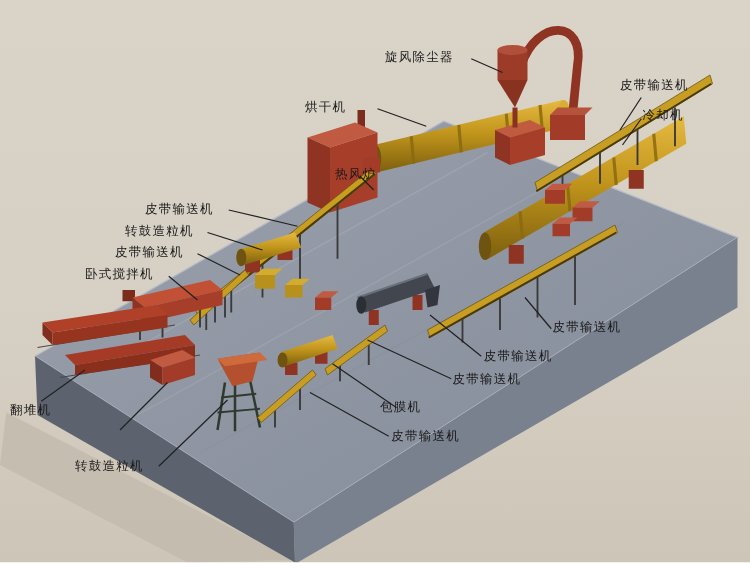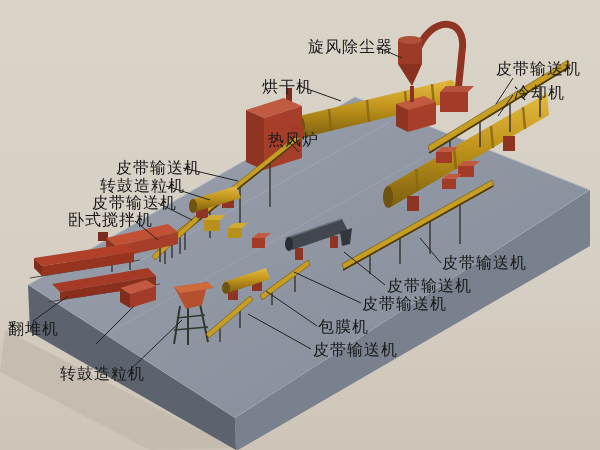--- a/index.html
+++ b/index.html
@@ -6,21 +6,21 @@
   #stage{
     position:relative;
     width:600px;height:450px;
     overflow:hidden;
     background:linear-gradient(#dad4c8 0%, #d6cfc3 60%, #cdc5b7 100%);
     font-family:"DejaVu Sans","Liberation Sans",sans-serif;
   }
   #scene{position:absolute;left:0;top:0;}
   .label{
     position:absolute;
-    font-size:16px;
+    font-size:10px;
     line-height:14px;
     color:#191919;
     white-space:nowrap;
     letter-spacing:1px;
   }
 </style>
 </head>
 <body>
 
 <div id="stage">
@@ -232,29 +232,29 @@
       <line x1="127" y1="373" x2="182" y2="320"></line>
       <line x1="311" y1="349" x2="248" y2="314"></line>
       <line x1="317" y1="326" x2="266" y2="291"></line>
       <line x1="361" y1="303" x2="294" y2="272"></line>
       <line x1="385" y1="285" x2="344" y2="252"></line>
       <line x1="441" y1="263" x2="420" y2="238"></line>
     </g>
   </svg>
 
   <div class="label" style="left:308px;top:40px">旋风除尘器</div>
-  <div class="label" style="left:262px;top:80px">烘干机</div>
+  <div class="label" style="left:244px;top:80px">烘干机</div>
   <div class="label" style="left:496px;top:62px">皮带输送机</div>
   <div class="label" style="left:514px;top:86px">冷却机</div>
   <div class="label" style="left:268px;top:133px">热风炉</div>
   <div class="label" style="left:116px;top:161px">皮带输送机</div>
   <div class="label" style="left:100px;top:179px">转鼓造粒机</div>
   <div class="label" style="left:92px;top:196px">皮带输送机</div>
   <div class="label" style="left:68px;top:213px">卧式搅拌机</div>
   <div class="label" style="left:8px;top:322px">翻堆机</div>
   <div class="label" style="left:60px;top:367px">转鼓造粒机</div>
   <div class="label" style="left:313px;top:343px">皮带输送机</div>
-  <div class="label" style="left:318px;top:320px">包膜机</div>
+  <div class="label" style="left:304px;top:320px">包膜机</div>
   <div class="label" style="left:362px;top:297px">皮带输送机</div>
   <div class="label" style="left:387px;top:279px">皮带输送机</div>
   <div class="label" style="left:442px;top:256px">皮带输送机</div>
 
 </div>
 
 </body></html>

